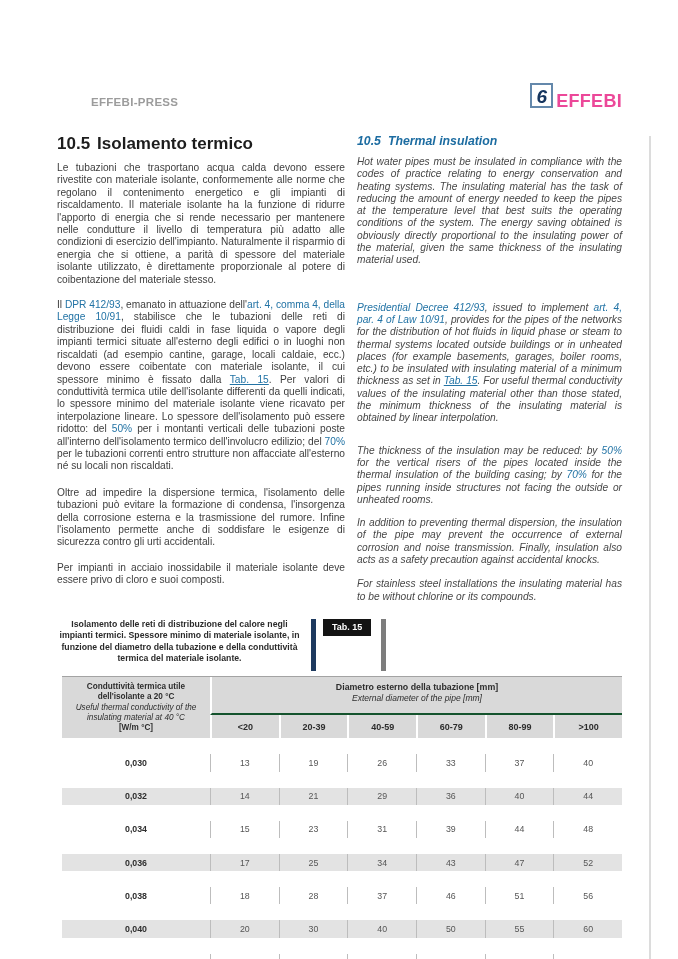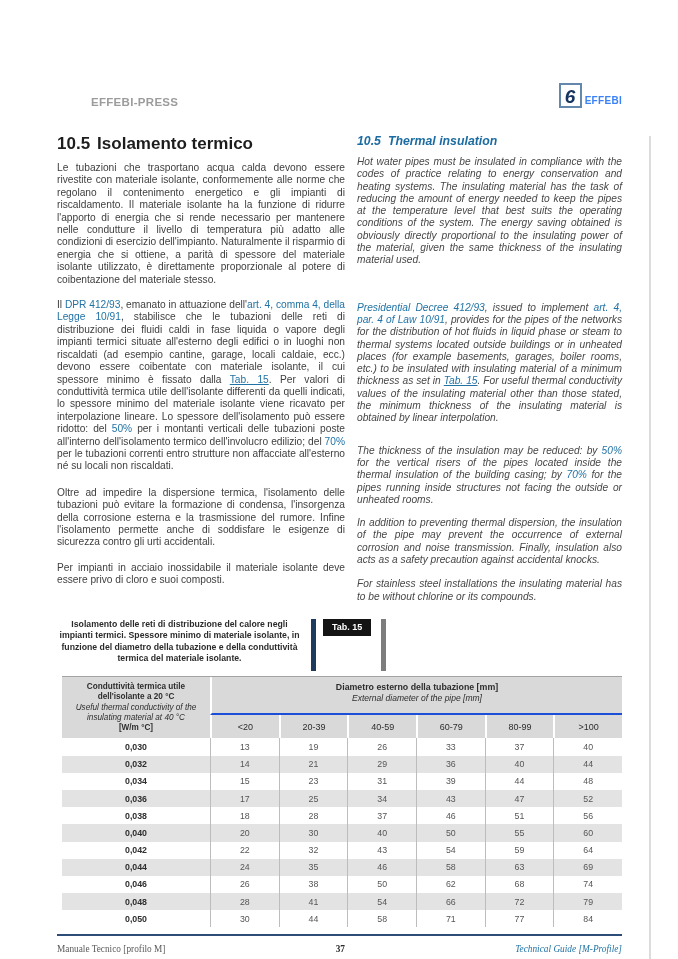--- a/index.html
+++ b/index.html
@@ -10,21 +10,21 @@
   .scan-edge-right { position:absolute; top:60px; bottom:45px; right:27px; width:2px;
                      background:#dcdcdc; }
   .content { padding:0 56px 0 57px; }
 
   
   .header { margin-top:76px; display:flex; justify-content:space-between; align-items:flex-end; height:32px;margin-left:34px; }
   .press { color:#9c9c9c; font-weight:bold; font-size:11.5px; letter-spacing:.3px; }
   .logo { display:flex; align-items:flex-end; gap:3px; }
   .logo-box { width:23px; height:25px; border:2px solid #6488ab; display:flex; align-items:center; justify-content:center; }
   .logo-glyph { color:#16355e; font-weight:bold; font-style:italic; font-size:19px; line-height:19px; transform:translateY(1px); }
-  .logo-word { color:#3b82f6; font-weight:bold; font-size:10px; letter-spacing:.3px; line-height:14px; }
+  .logo-word { color:#ec4899; font-weight:bold; font-size:18px; letter-spacing:.3px; line-height:14px; }
 
   
   .columns { display:flex; gap:12px; margin-top:26px; }
   .col-it { width:288px; }
   .col-en { width:265px; }
   h2.it { font-size:17px; color:#1d1d1d; margin-bottom:8px; }
   h2.en { font-size:12.3px; color:#1c6ca1; font-style:italic; margin-bottom:8px; }
   h2 .hnum { margin-right:7px; }
   .col-it p { font-size:10.2px; line-height:12.4px; text-align:justify; color:#3e3e3e; margin-bottom:13px; }
   .col-it p.p2 { margin-bottom:14px; }
@@ -44,27 +44,27 @@
   .bar-gray { width:5px; height:52px; background:#7d7d7d; margin:0 9px 0 10px; flex:0 0 auto; }
   .cap-en { flex:1; font-size:8.7px; line-height:11.3px; font-style:italic; font-weight:bold; color:#2b2b2b; }
 
   
   .table { margin-left:5px; width:560px; margin-top:5px; }
   .thead { display:grid; grid-template-columns:148px repeat(6,1fr); background:#d9d9d9; border-top:1px solid #a3a3a3; }
   .th-col1 { grid-column:1; grid-row:1/3; padding:5px 4px; text-align:center;
              font-size:8.2px; line-height:10.3px; color:#2d2d2d; display:flex; flex-direction:column; justify-content:center; }
   .th-col1 .b { font-weight:bold; }
   .th-col1 .i { font-style:italic; }
-  .th-span { grid-column:2/8; grid-row:1; border-left:2px solid #fff; border-bottom:2px solid #1d4ed8;
+  .th-span { grid-column:2/8; grid-row:1; border-left:2px solid #fff; border-bottom:2px solid #14532d;
              text-align:center; padding:5px 2px 4px; }
   .th-span .l1 { font-weight:bold; font-size:8.8px; line-height:11px; color:#2d2d2d; display:block; }
   .th-span .l2 { font-style:italic; font-size:8.5px; line-height:10.5px; color:#2d2d2d; display:block; }
-  .th-sub { grid-row:2; border-left:2px solid #fff; text-align:center; font-weight:normal;
+  .th-sub { grid-row:2; border-left:2px solid #fff; text-align:center; font-weight:bold;
             font-size:9px; color:#2d2d2d; padding:7px 0 0; }
-  .tbody .trow { display:grid; grid-template-columns:148px repeat(6,1fr); height:17.2px; align-items:center; }
+  .tbody .trow { display:grid; grid-template-columns:148px repeat(6,1fr); height:17.2px; align-items:center;margin-top:16px; }
   .tbody .trow:nth-child(even) { background:#e3e3e3; }
   .td { text-align:center; font-size:8.8px; color:#565656; border-left:1px solid #bdbdbd; height:100%; display:flex; align-items:center; justify-content:center; }
   .td.key { border-left:none; font-weight:bold; color:#2f2f2f; }
 
   
   .footer-line { margin-top:7px; width:565px; height:2px; background:#2d4c77; }
   .footer { margin-top:8px; display:flex; justify-content:space-between; gap:15px; align-items:baseline;font-family:Liberation Serif, serif; }
   .footer .f-it { font-size:9.3px; color:#5a5a5a; }
   .footer .f-page { font-size:9.3px; font-weight:bold; color:#2b2b2b; }
   .footer .f-en { font-size:9.3px; font-style:italic; color:#2273a5; }

